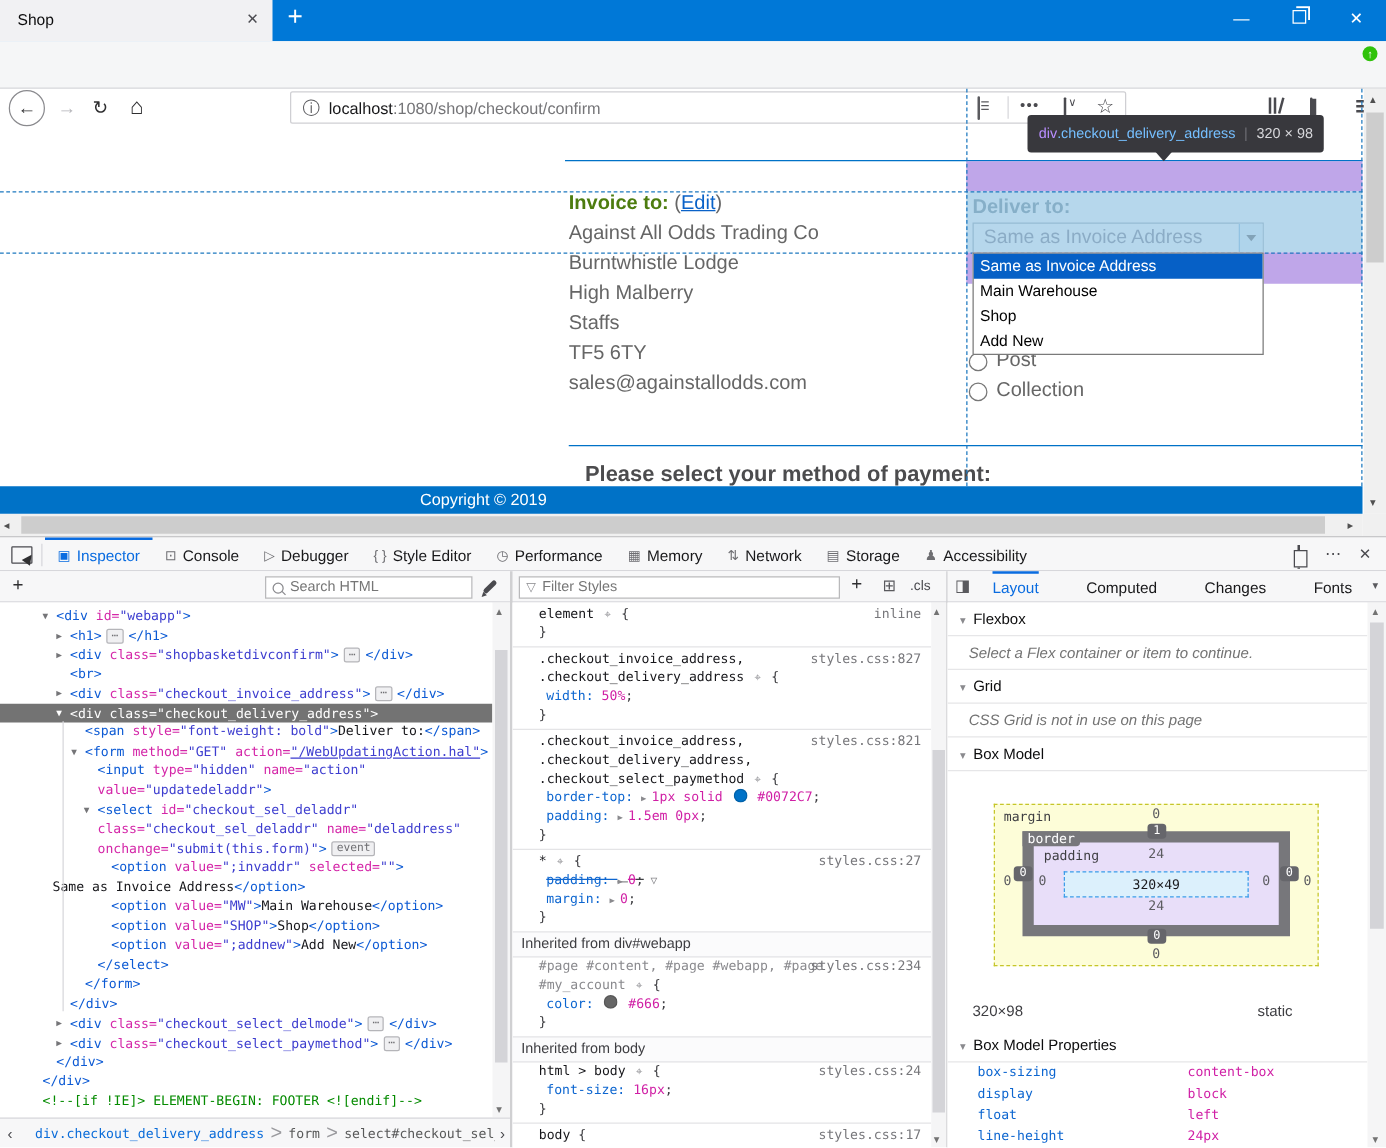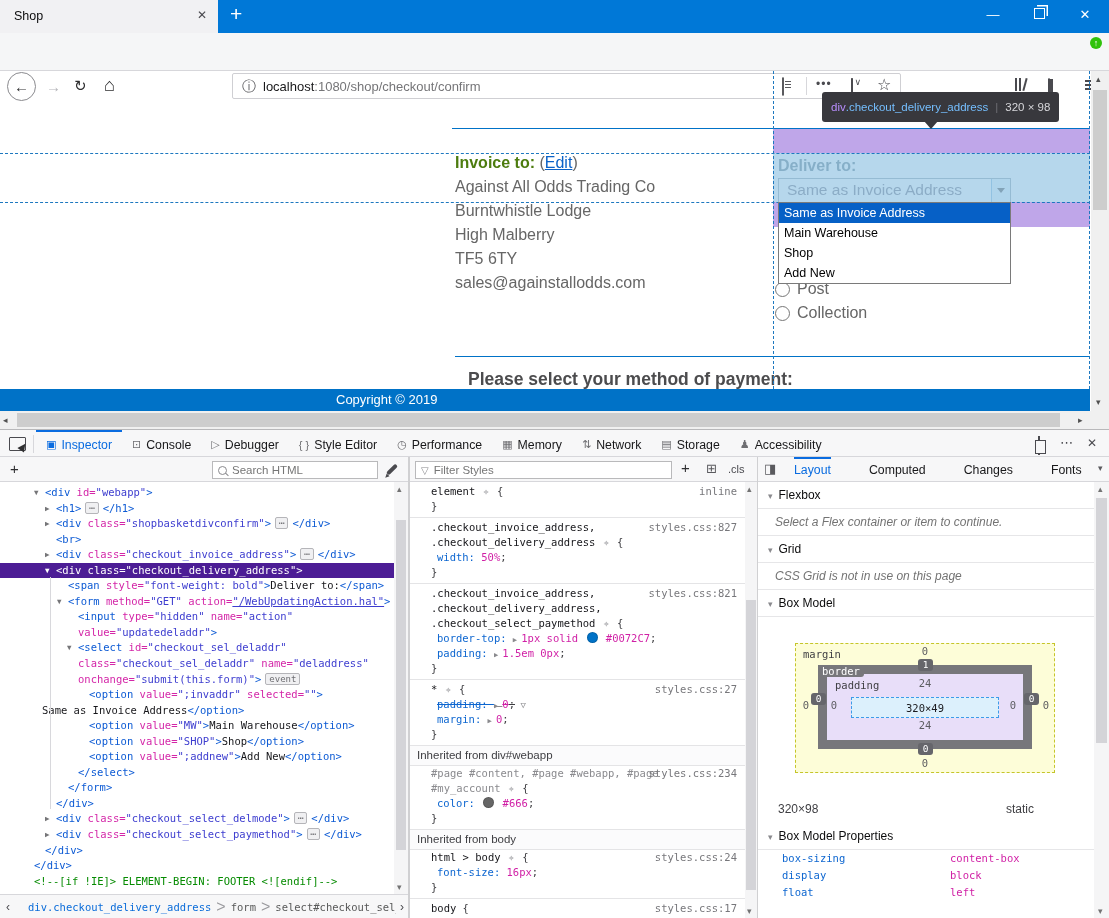--- a/index.html
+++ b/index.html
@@ -92,21 +92,21 @@
   .stab.act{color:#0a6ce0;border-top-color:#0a6ce0}
   .mono{font-family:"DejaVu Sans Mono","Liberation Mono",monospace;font-size:10.5px}
   
   .mkpanel{left:0;top:482px;width:394px;height:412px;overflow:hidden;background:#fff;padding-top:3px;box-sizing:border-box}
   .ml{height:15.55px;line-height:15.5px;white-space:nowrap}
   .ml span.a{display:inline-block;width:11px;margin-left:-11px;color:#757578;font-size:7.5px;vertical-align:1px}
   .ml .t{color:#0c5ad4}.ml .n{color:#d426a8}.ml .v{color:#3d3dcf}.ml .x{color:#16161a}
   .ml .k{color:#3d3dcf;text-decoration:underline}.ml .m{color:#058b00}
   .ml .e,.ml .b{display:inline-block;border:1px solid #b5b5b9;background:#f0f0f2;color:#6e6e72;border-radius:2px;
       padding:0 3px;margin:0 4px;font-size:9px;line-height:10px;vertical-align:1px}
-  .ml.sel{background:#4c1d95}
+  .ml.sel{background:#737373}
   .ml.sel span{color:#fff !important}
   .mguide{left:50px;top:577px;width:1px;height:232px;background:#d8d8dc;z-index:1}
   .divider{background:#d0d0d2}
   
   .rpanel{left:410px;top:482px;width:335px;height:436px;overflow:hidden;background:#fff;padding-top:2px;box-sizing:border-box}
   .rl{position:relative;height:15px;line-height:15px;padding-left:21px;white-space:nowrap}
   .rl.ind{padding-left:27px}
   .rl.sep{border-top:1px solid #e4e4e6;margin-top:3px;padding-top:2px}
   .rh{height:19px;line-height:19px;border-top:1px solid #e4e4e6;border-bottom:1px solid #e4e4e6;background:#fbfbfc;
       color:#3e3e42;font-family:"Liberation Sans",sans-serif;font-size:11.5px;padding-left:7px;margin-top:3px}
@@ -182,20 +182,21 @@
 </div>
 <span class="abs badge-up">↑</span>
 
 
 <div class="abs pagetext" style="left:455px;top:151px">
   <div><span class="bold">Invoice to:</span><span> (</span><a class="editlink">Edit</a><span>)</span></div>
   <div>
       <div>Against All Odds Trading Co</div>
       <div>Burntwhistle Lodge</div>
       <div>High Malberry</div>
+      <div>Staffs</div>
       <div>TF5 6TY</div>
       <div>sales@againstallodds.com</div>
     </div>
 </div>
 <div class="abs pagetext bold" style="left:778px;top:154px;color:#55707f">Deliver to:</div>
 <div class="abs selectbox">
   <span class="val">Same as Invoice Address</span>
   <span class="selarrow">
       <span class="tri-down"></span>
     </span>
@@ -705,20 +706,24 @@
     <div class="bprow mono">
       <span class="bn">display</span>
       <span class="bv">block</span>
     </div>
 
     <div class="bprow mono">
       <span class="bn">float</span>
       <span class="bv">left</span>
     </div>
 
+    <div class="bprow mono">
+      <span class="bn">line-height</span>
+      <span class="bv">24px</span>
+    </div>
 
   </div>
 </div>
 <div class="abs sbtrack" style="left:1094px;top:482px;width:15px;height:436px;background:#f5f5f6">
   <span class="abs sbarr" style="left:4px;top:2px;color:#737373">▴</span>
   <div class="abs" style="left:2px;top:16px;width:11px;height:245px;background:#d4d4d8"></div>
   <span class="abs sbarr" style="left:4px;top:424px;color:#737373">▾</span>
 </div>
 
 

